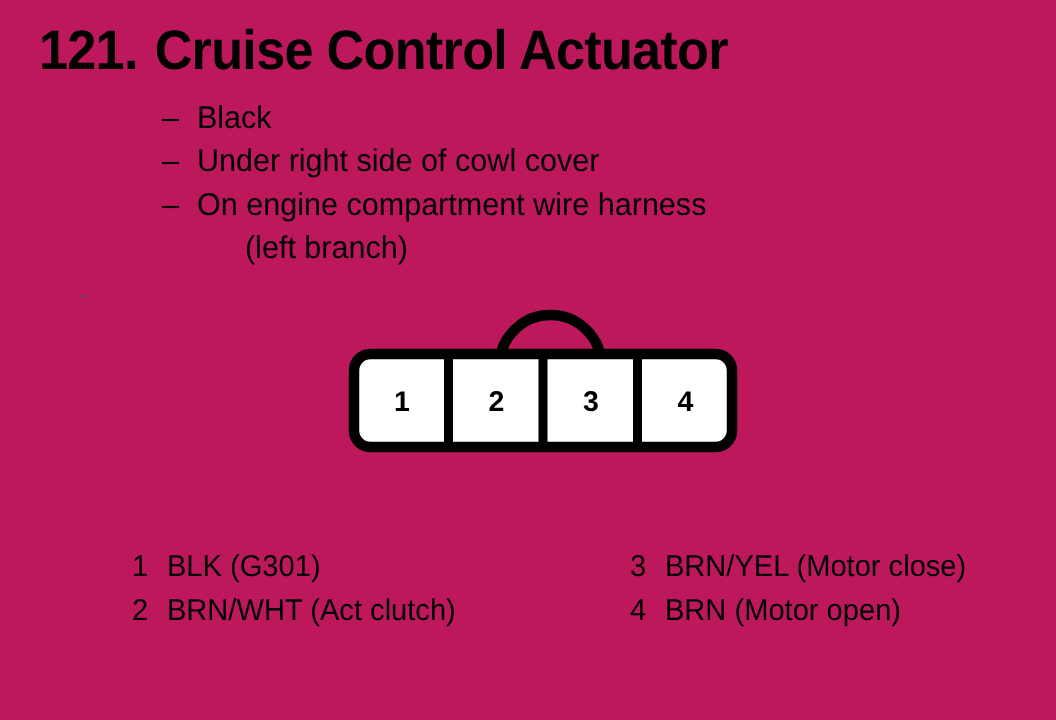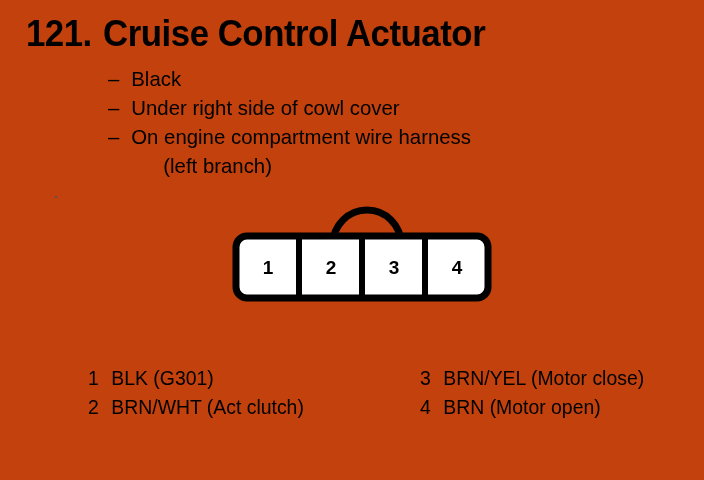--- a/index.html
+++ b/index.html
@@ -13,21 +13,21 @@
     position: relative;
     overflow: hidden;
     font-family: "Liberation Sans", sans-serif;
     color: #000000;
     -webkit-font-smoothing: none;
   }
 
   .page {
     position: absolute;
     inset: 0;
-    background: #c2410c;
+    background: #be185d;
   }
 
   
   .title {
     position: absolute;
     left: 26px;
     top: 12px;
     font-family: "Liberation Sans", sans-serif;
     font-weight: bold;
     font-size: 37px;

